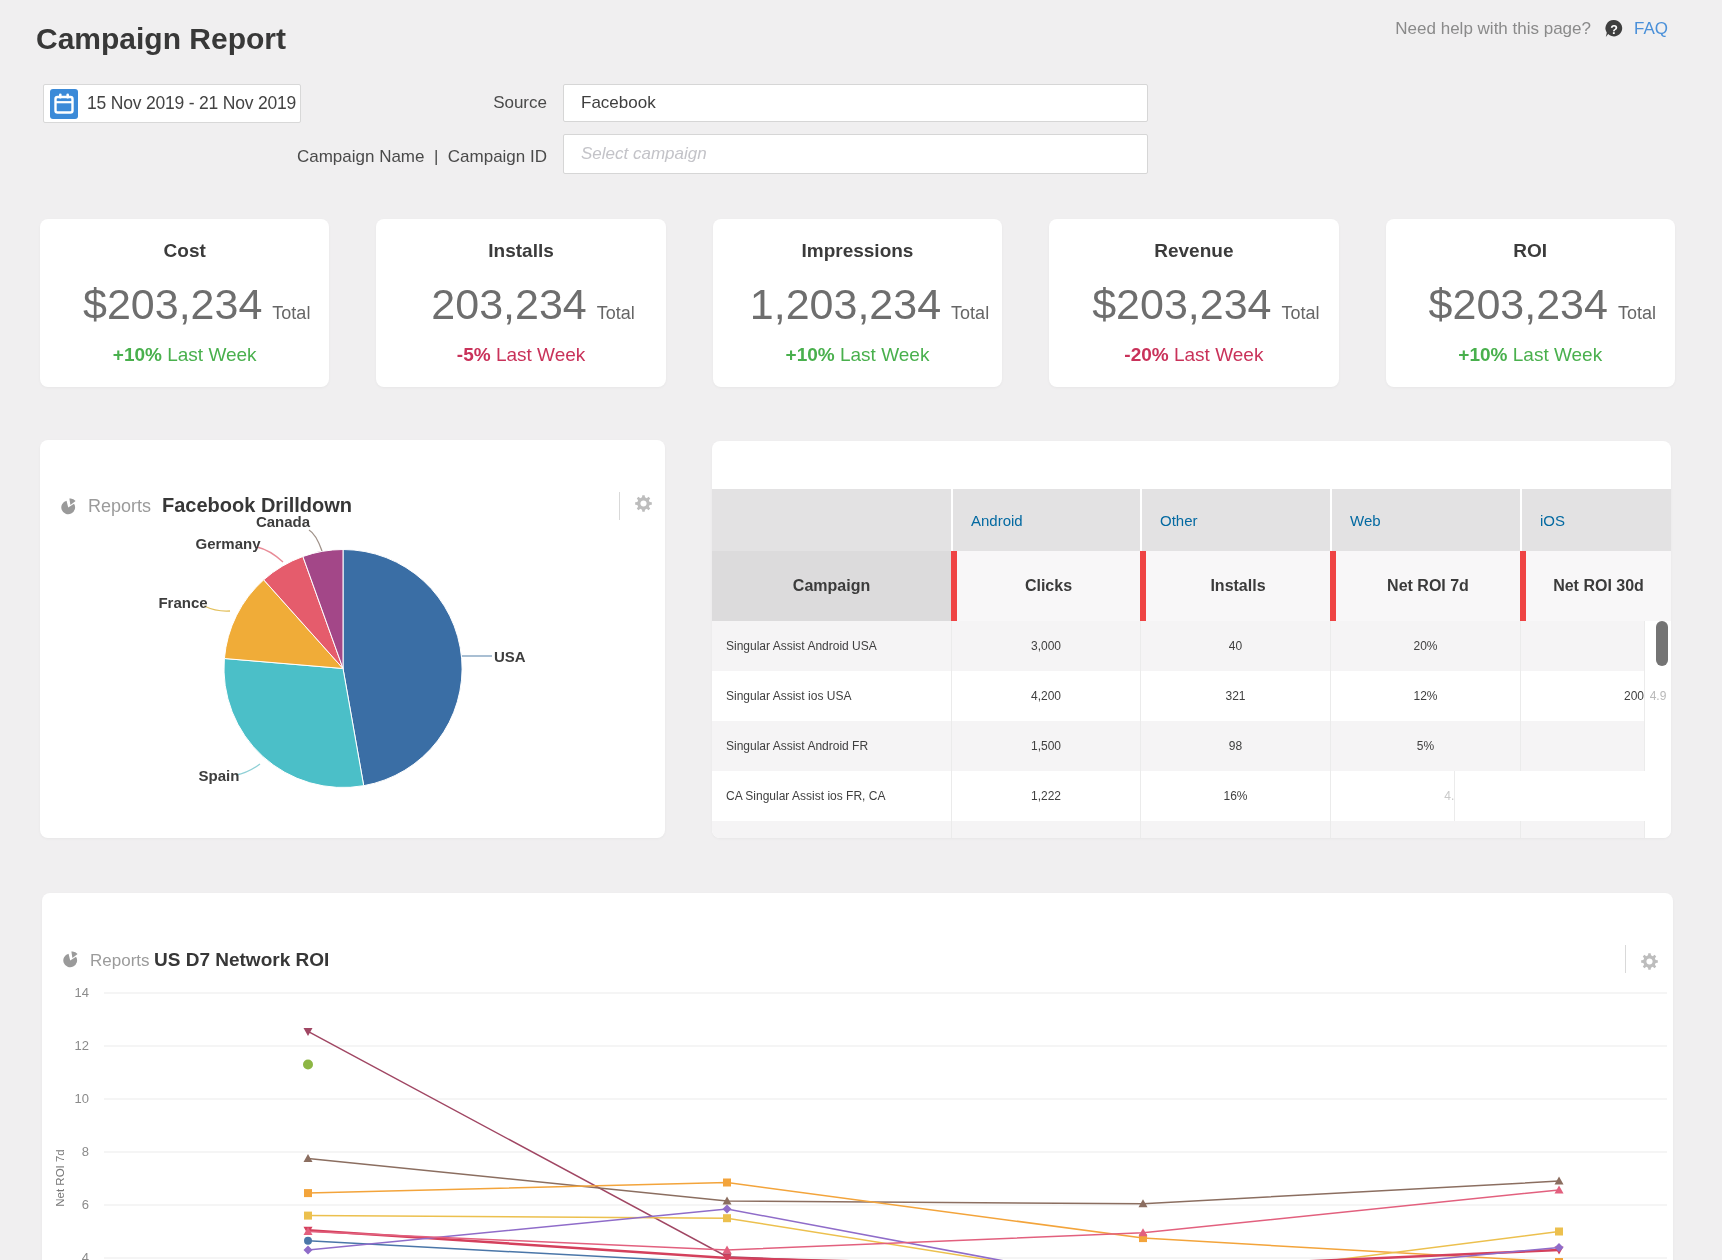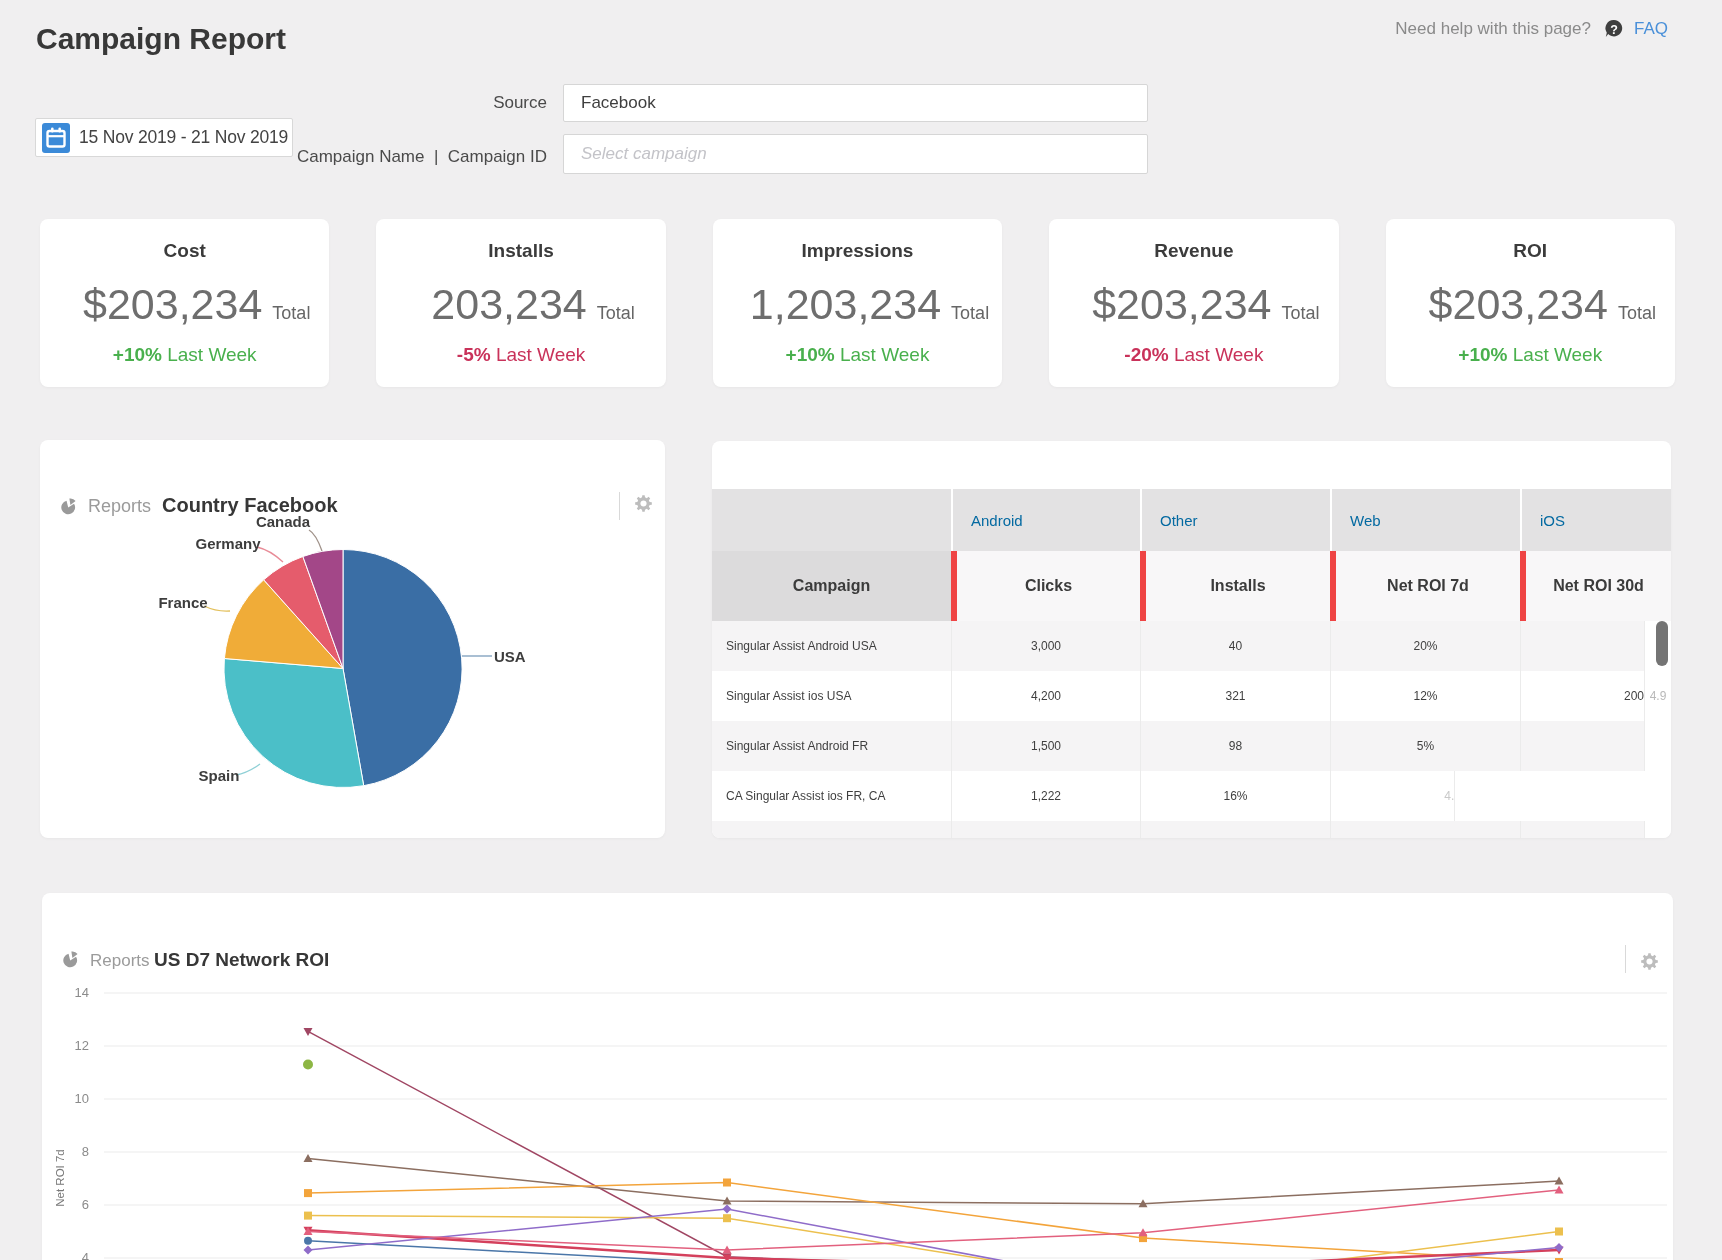--- a/index.html
+++ b/index.html
@@ -2,22 +2,22 @@
 <html><head>
 <meta charset="utf-8">
 <style>
 * { margin:0; padding:0; box-sizing:border-box; }
 html,body { width:1722px; height:1260px; overflow:hidden; background:#f0eff0;
   font-family:"Liberation Sans", sans-serif; color:#3b3b3b; }
 h1.title { position:absolute; left:36px; top:22px; font-size:30px; font-weight:700; color:#383838; letter-spacing:0; }
 .help { position:absolute; top:18px; right:54px; font-size:17px; color:#8a8a8a; display:flex; align-items:center; }
 .help .faq { color:#4a90d9; margin-left:9px; }
 .help svg { margin-left:12px; }
-.datebox { position:absolute; left:35px; top:84px; width:258px; height:39px; background:#fff;
-  border:1px solid #d8d8d8; border-radius:2px; display:flex; align-items:center;margin-top:34px; }
+.datebox { position:absolute; left:43px; top:84px; width:258px; height:39px; background:#fff;
+  border:1px solid #d8d8d8; border-radius:2px; display:flex; align-items:center; }
 .datebox .cal { width:28px; height:30px; margin-left:6px; }
 .datebox .dtxt { font-size:17.5px; color:#434343; margin-left:9px; letter-spacing:-0.2px; }
 .flabel { position:absolute; font-size:17px; color:#4a4a4a; }
 .finput { position:absolute; left:563px; width:585px; height:38px; background:#fff;
   border:1px solid #d6d6d6; border-radius:2px; font-size:17px; color:#3f3f3f;
   display:flex; align-items:center; padding-left:17px; }
 .finput .ph { color:#c3c3c8; font-style:italic; font-size:17px; }
 
 .cards { position:absolute; left:40px; top:219px; width:1656px; display:flex;border-radius:23px; }
 .card { width:289.4px; height:168px; background:#fff; border-radius:8px;
@@ -110,21 +110,21 @@
     </div>
 </div>
 
 <div class="panel" style="left:40px; top:440px; width:625px; height:398px;">
   <div class="phead">
     <svg class="picon" width="17" height="17" viewBox="0 0 17 17">
         <path d="M7.2,9.4 L13.05,5.74 A6.9,6.9 0 1 1 5.53,2.70 Z" fill="#9a9a9a"></path>
         <path d="M9.4,7.0 L8.38,0.58 A6.5,6.5 0 0 1 14.59,3.09 Z" fill="#9a9a9a"></path>
       </svg>
     <span class="rep">Reports</span>
-    <span class="ptitle" style="left:122px;">Country Facebook</span>
+    <span class="ptitle" style="left:122px;">Facebook Drilldown</span>
     <div class="pdiv" style="left:579px;"></div>
     <svg class="gear" style="left:595px;" width="17" height="17" viewBox="0 0 17 17">
         <path d="M16.82,7.32 L16.82,9.68 L14.63,9.97 L13.87,11.79 L15.22,13.54 L13.54,15.22 L11.79,13.87 L9.97,14.63 L9.68,16.82 L7.32,16.82 L7.03,14.63 L5.21,13.87 L3.46,15.22 L1.78,13.54 L3.13,11.79 L2.37,9.97 L0.18,9.68 L0.18,7.32 L2.37,7.03 L3.13,5.21 L1.78,3.46 L3.46,1.78 L5.21,3.13 L7.03,2.37 L7.32,0.18 L9.68,0.18 L9.97,2.37 L11.79,3.13 L13.54,1.78 L15.22,3.46 L13.87,5.21 L14.63,7.03 Z M11.60,8.50 L11.36,7.31 L10.69,6.31 L9.69,5.64 L8.50,5.40 L7.31,5.64 L6.31,6.31 L5.64,7.31 L5.40,8.50 L5.64,9.69 L6.31,10.69 L7.31,11.36 L8.50,11.60 L9.69,11.36 L10.69,10.69 L11.36,9.69 L11.60,8.50 Z" fill="#bdbdbd" fill-rule="evenodd"></path>
       </svg>
   </div>
   <svg width="625" height="398" style="position:absolute; left:0; top:0;" font-family="Liberation Sans, sans-serif">
     <path d="M303,228.5 L303.0,109.5 A119,119 0 0 1 323.7,345.7 Z" fill="#3a6ea5" stroke="#fff" stroke-width="1"></path>
     <path d="M303,228.5 L323.7,345.7 A119,119 0 0 1 184.4,218.5 Z" fill="#4bbfc8" stroke="#fff" stroke-width="1"></path>
     <path d="M303,228.5 L184.4,218.5 A119,119 0 0 1 223.7,139.8 Z" fill="#f0ac38" stroke="#fff" stroke-width="1"></path>
     <path d="M303,228.5 L223.7,139.8 A119,119 0 0 1 262.9,116.5 Z" fill="#e55c6c" stroke="#fff" stroke-width="1"></path>

